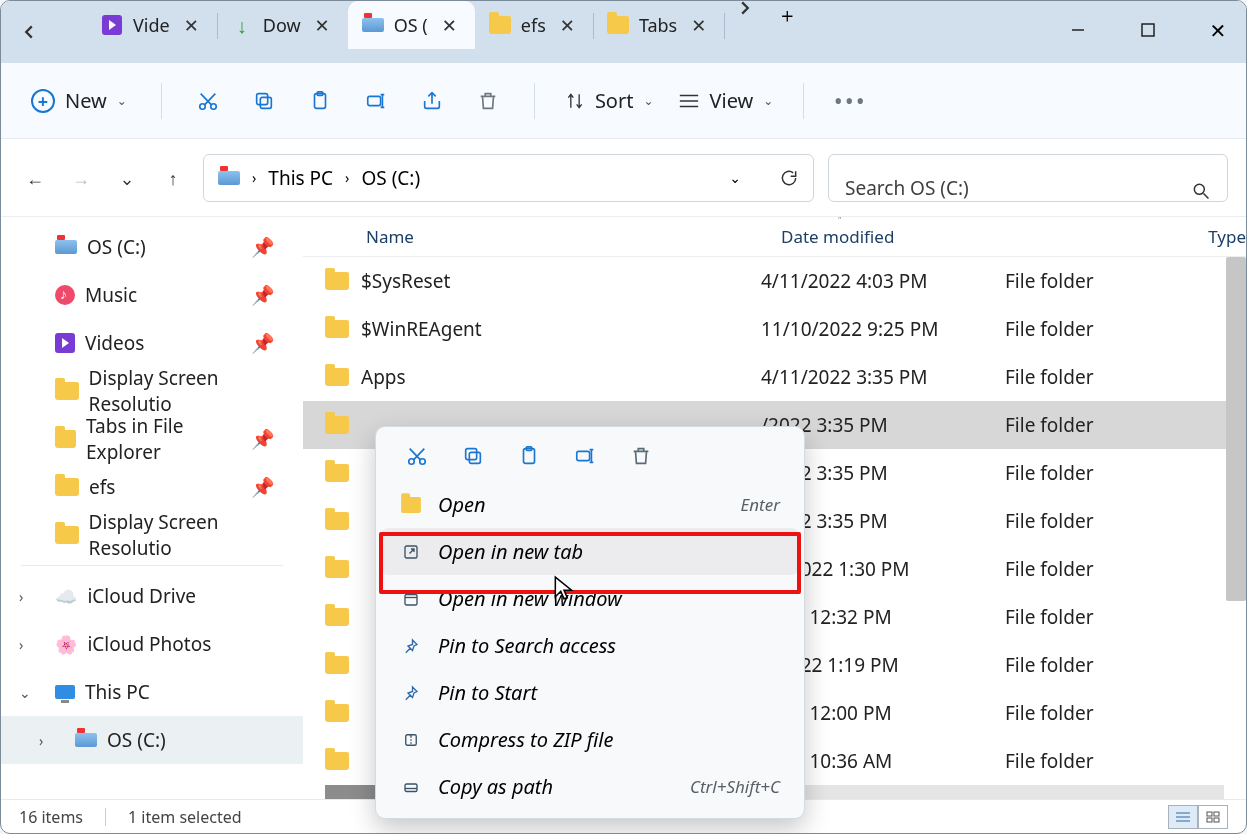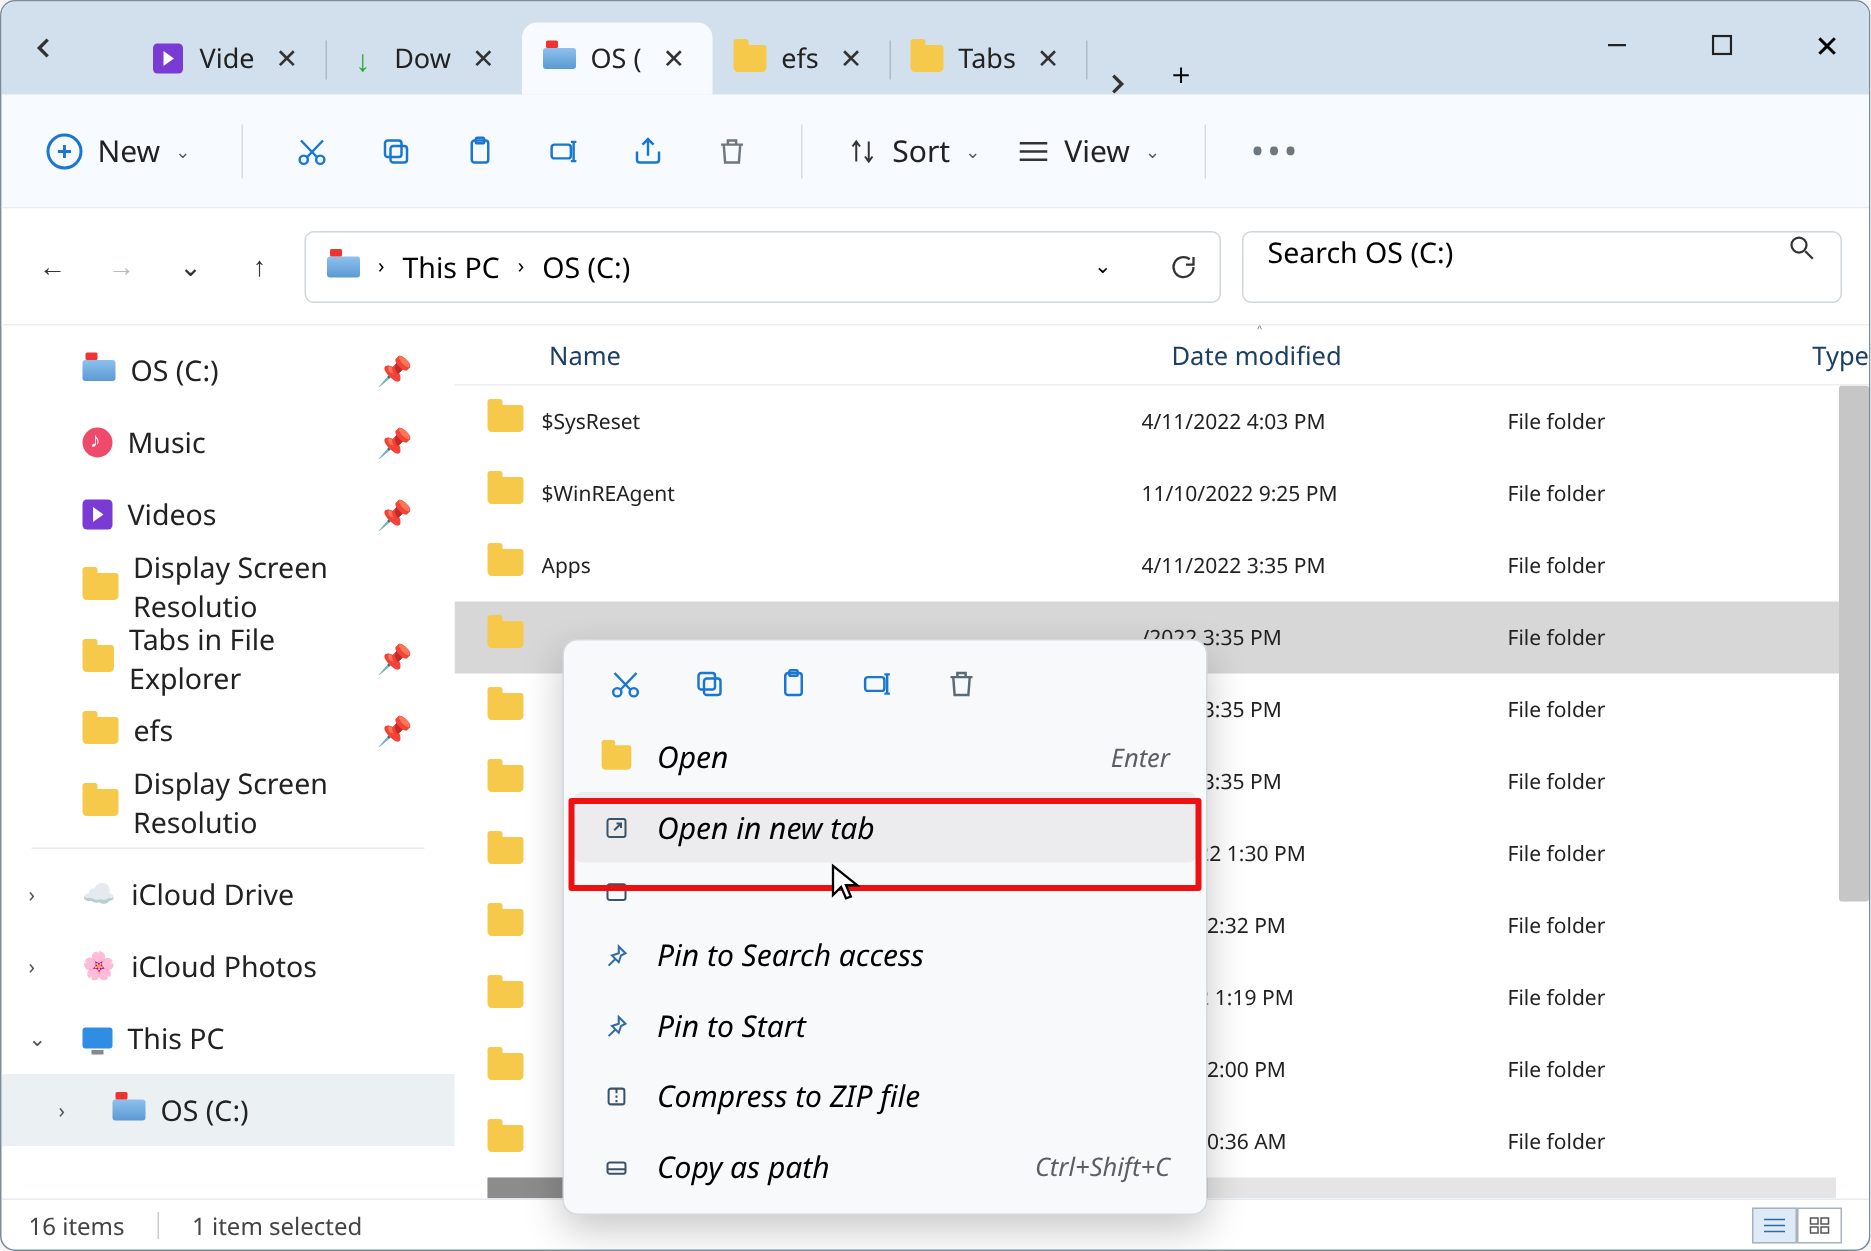--- a/index.html
+++ b/index.html
@@ -1,21 +1,21 @@
 <!DOCTYPE html>
 <html><head>
 <meta charset="utf-8">
 <style>
   * { box-sizing: border-box; margin: 0; padding: 0; font-family: "Segoe UI", system-ui, sans-serif; }
   body { background:#f5f5f5; }
   .window { width:1247px; height:834px; background:#ffffff; border:1px solid #7b8b99; border-radius:10px; overflow:hidden; display:flex; flex-direction:column; position:relative; }
   
   .titlebar { background:#d2e0ee; display:flex; align-items:center; height:62px; padding-left:6px; position:relative; }
   .titlebar .nav-arrow { width:44px; height:44px; display:flex; align-items:center; justify-content:center; color:#333; cursor:pointer; }
-  .tabs { display:flex; align-items:flex-end; height:100%; margin-left:36px; }
+  .tabs { display:flex; align-items:flex-start; height:100%; margin-left:36px; }
   .tab { display:flex; align-items:center; gap:10px; padding:0 14px; height:48px; font-size:18px; color:#222; border-radius:10px 10px 0 0; position:relative; cursor:pointer; }
   .tab.active { background:#f7fbff; }
   .tab .close { font-size:18px; color:#333; padding:2px 4px; }
   .tab .icon-box { width:22px; height:22px; display:inline-flex; align-items:center; justify-content:center; }
   .tab .sep { position:absolute; right:-1px; top:12px; height:26px; border-right:1px solid #aabccb; }
   .tabs .tab-extra { width:42px; display:flex; align-items:center; justify-content:center; font-size:20px; cursor:pointer; }
   .win-controls { position:absolute; right:6px; top:10px; display:flex; gap:26px; align-items:center; }
   .win-controls div { width:44px; height:38px; display:flex; align-items:center; justify-content:center; font-size:20px; cursor:pointer; }
 
   
@@ -30,40 +30,40 @@
   .dots { font-size:24px; letter-spacing:2px; }
 
   
   .addrrow { background:#fff; height:78px; display:flex; align-items:center; padding:0 18px; gap:14px; border-bottom:1px solid #eceff1; }
   .nav-btn { width:32px; height:32px; display:flex; align-items:center; justify-content:center; color:#333; font-size:18px; cursor:pointer; }
   .nav-btn.disabled { color:#b6bec5; }
   .addrbar { flex:1; border:1px solid #cfd6dc; border-radius:6px; height:48px; display:flex; align-items:center; padding:0 14px; gap:12px; font-size:19px; }
   .addrbar .crumb { cursor:pointer; }
   .addrbar .chev { font-size:14px; }
   .addrbar .spacer { flex:1; }
-  .searchbar { width:400px; border:1px solid #cfd6dc; border-radius:6px; height:48px; display:flex; align-items:flex-start; padding:0 16px; color:#000000; font-size:19px; justify-content:space-between; }
+  .searchbar { width:400px; border:1px solid #cfd6dc; border-radius:6px; height:48px; display:flex; align-items:flex-end; padding:0 16px; color:#404040; font-size:19px; justify-content:space-between; }
   .searchbar .mag { color:#333; }
 
   
   .content { flex:1; display:flex; overflow:hidden; }
   .sidebar { width:302px; border-right:0; padding-top:6px; position:relative; }
   .sbitem { display:flex; align-items:center; gap:10px; height:48px; padding-left:54px; font-size:19px; color:#222; cursor:pointer; }
   .sbitem.sub { padding-left:74px; background:#ebf0f3; }
   .sbitem .pin { margin-left:auto; margin-right:28px; color:#5a6b78; }
   .sbitem .expander { position:absolute; left:18px; font-size:14px; color:#555; }
   .sbsep { height:1px; background:#e5ebf0; margin:6px 20px; }
 
   .filepane { flex:1; display:flex; flex-direction:column; position:relative; }
   .colhdr { display:flex; align-items:center; height:40px; padding-left:44px; font-size:17px; color:#1b3f66; border-bottom:1px solid #eceff1; position:relative; }
   .colhdr .c-name { width:415px;margin-left:19px; }
   .colhdr .c-date { width:244px; }
   .colhdr .c-type { flex:1;text-align:right; }
   .colhdr .sorter { position:absolute; left:535px; top:-4px; font-size:12px; color:#556; }
   .filelist { overflow:hidden; flex:1; position:relative; }
-  .row { display:flex; align-items:center; height:48px; padding-left:22px; font-size:14px; color:#222; }
+  .row { display:flex; align-items:center; height:48px; padding-left:22px; font-size:19px; color:#222; }
   .row.sel { background:#d7d7d7; }
   .row .ic { width:26px; height:22px; margin-right:10px; }
   .row .fname { width:400px; white-space:nowrap; overflow:hidden; }
   .row .fdate { width:244px; color:#222; }
   .row .ftype { flex:1; }
   .fscroll { position:absolute; right:0; top:0; width:20px; height:344px; background:#c6c6c6; border-radius:2px; }
   .hscroll { position:absolute; left:22px; bottom:0; right:22px; height:14px; background:#e5e5e5; }
   .hscroll .thumb { position:absolute; left:0; top:0; height:100%; width:480px; background:#8c8c8c; }
 
   
@@ -456,20 +456,21 @@
           </span>
           <span>Open in new tab</span>
         </div>
         <div class="mi">
           <span class="mi-ic">
             <svg width="18" height="18" viewBox="0 0 24 24" fill="none" stroke="#3b5368" stroke-width="1.8">
               <rect x="4" y="6" width="16" height="14" rx="2"></rect>
               <line x1="4" y1="10" x2="20" y2="10"></line>
             </svg>
           </span>
+          <span>Open in new window</span>
         </div>
         <div class="mi">
           <span class="mi-ic">
             <svg width="18" height="18" viewBox="0 0 24 24" fill="none" stroke="#2f6aa8" stroke-width="1.8">
               <path d="M14 4 l6 6 -4 2 -2 6 -3-3 -6 6 6-6 -3-3 6-2 z"></path>
             </svg>
           </span>
           <span>Pin to Search access</span>
         </div>
         <div class="mi">

